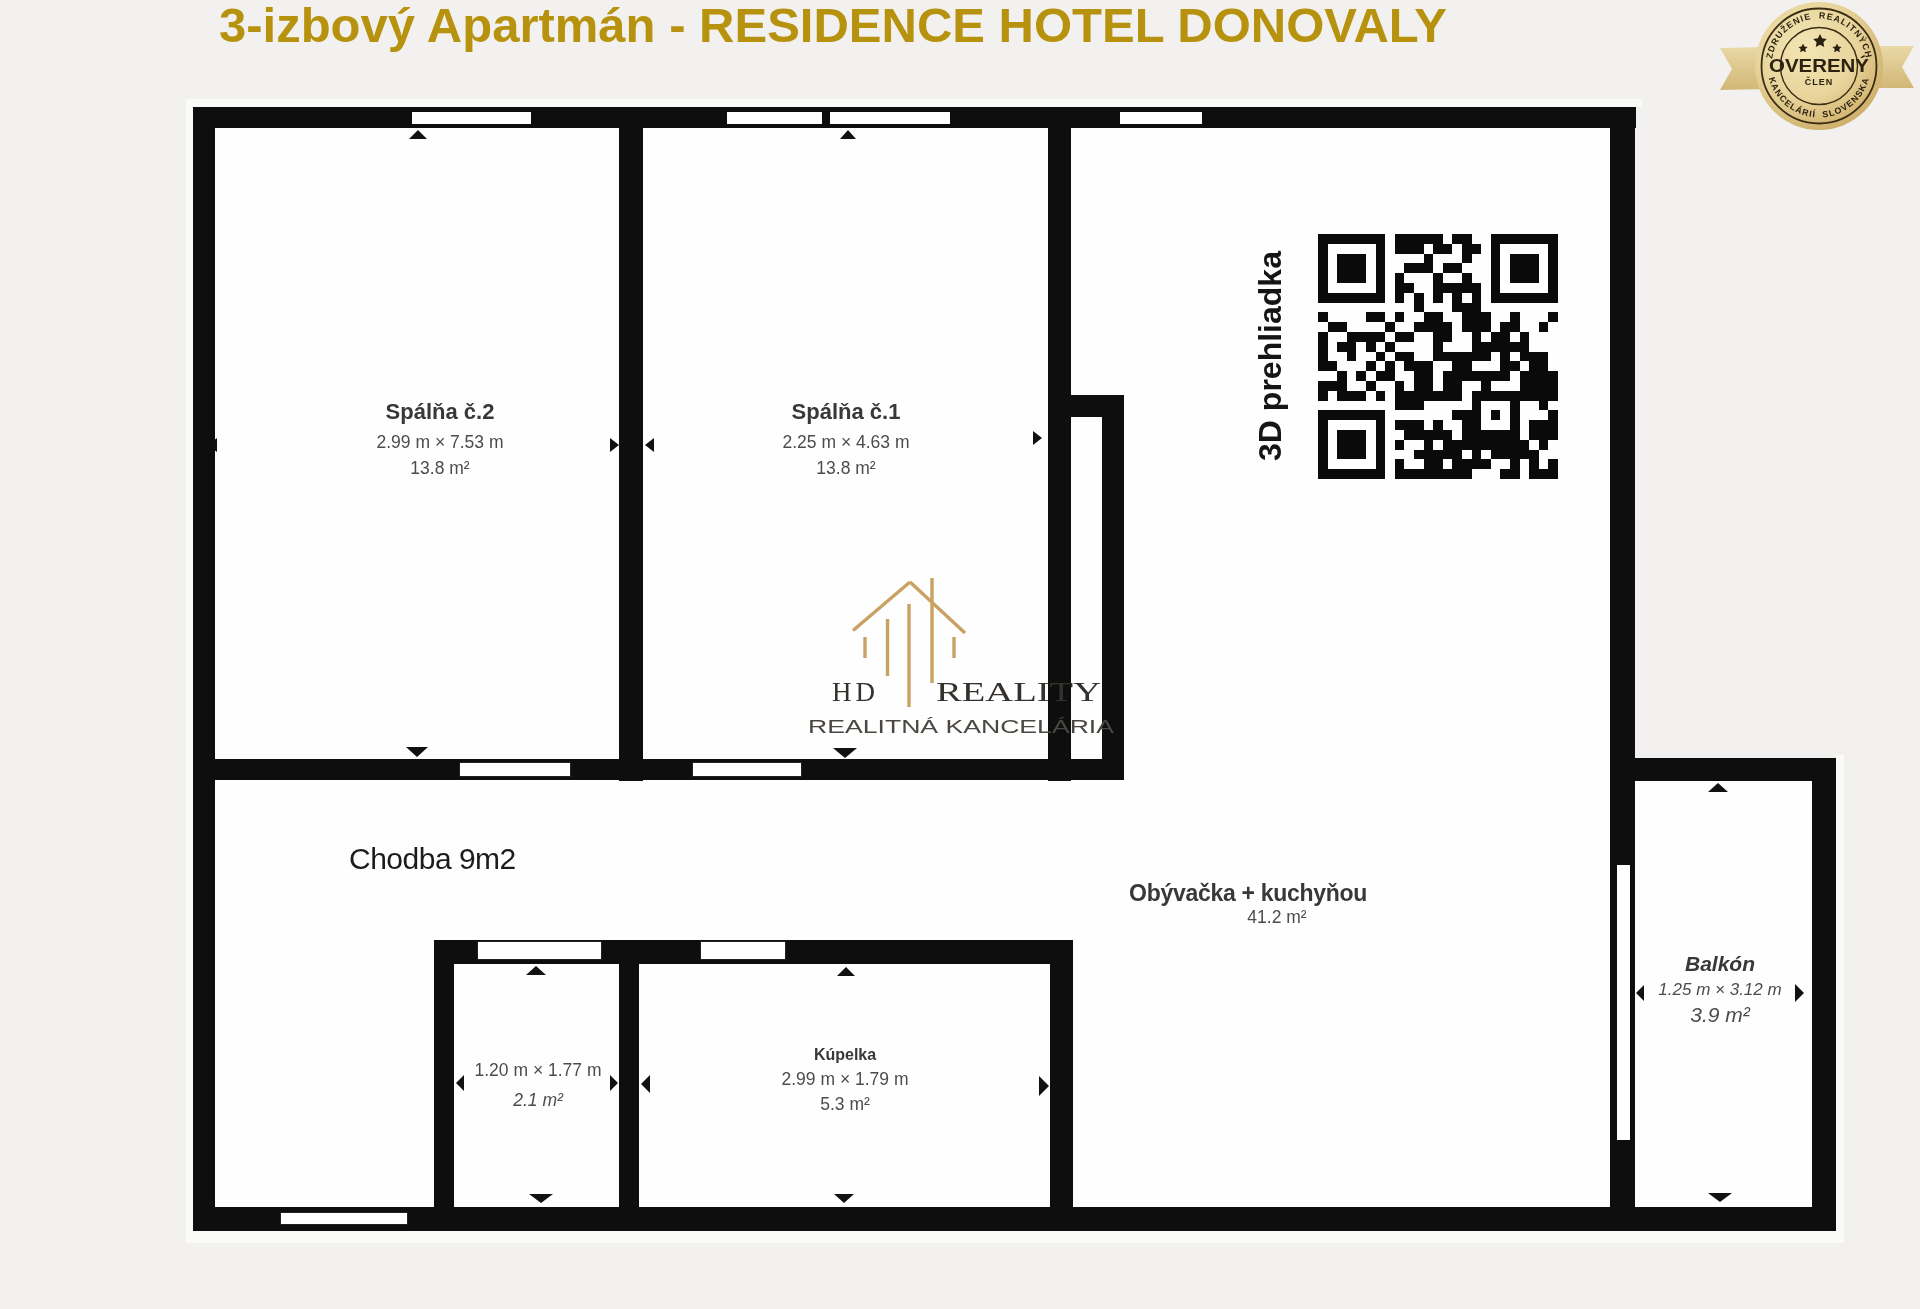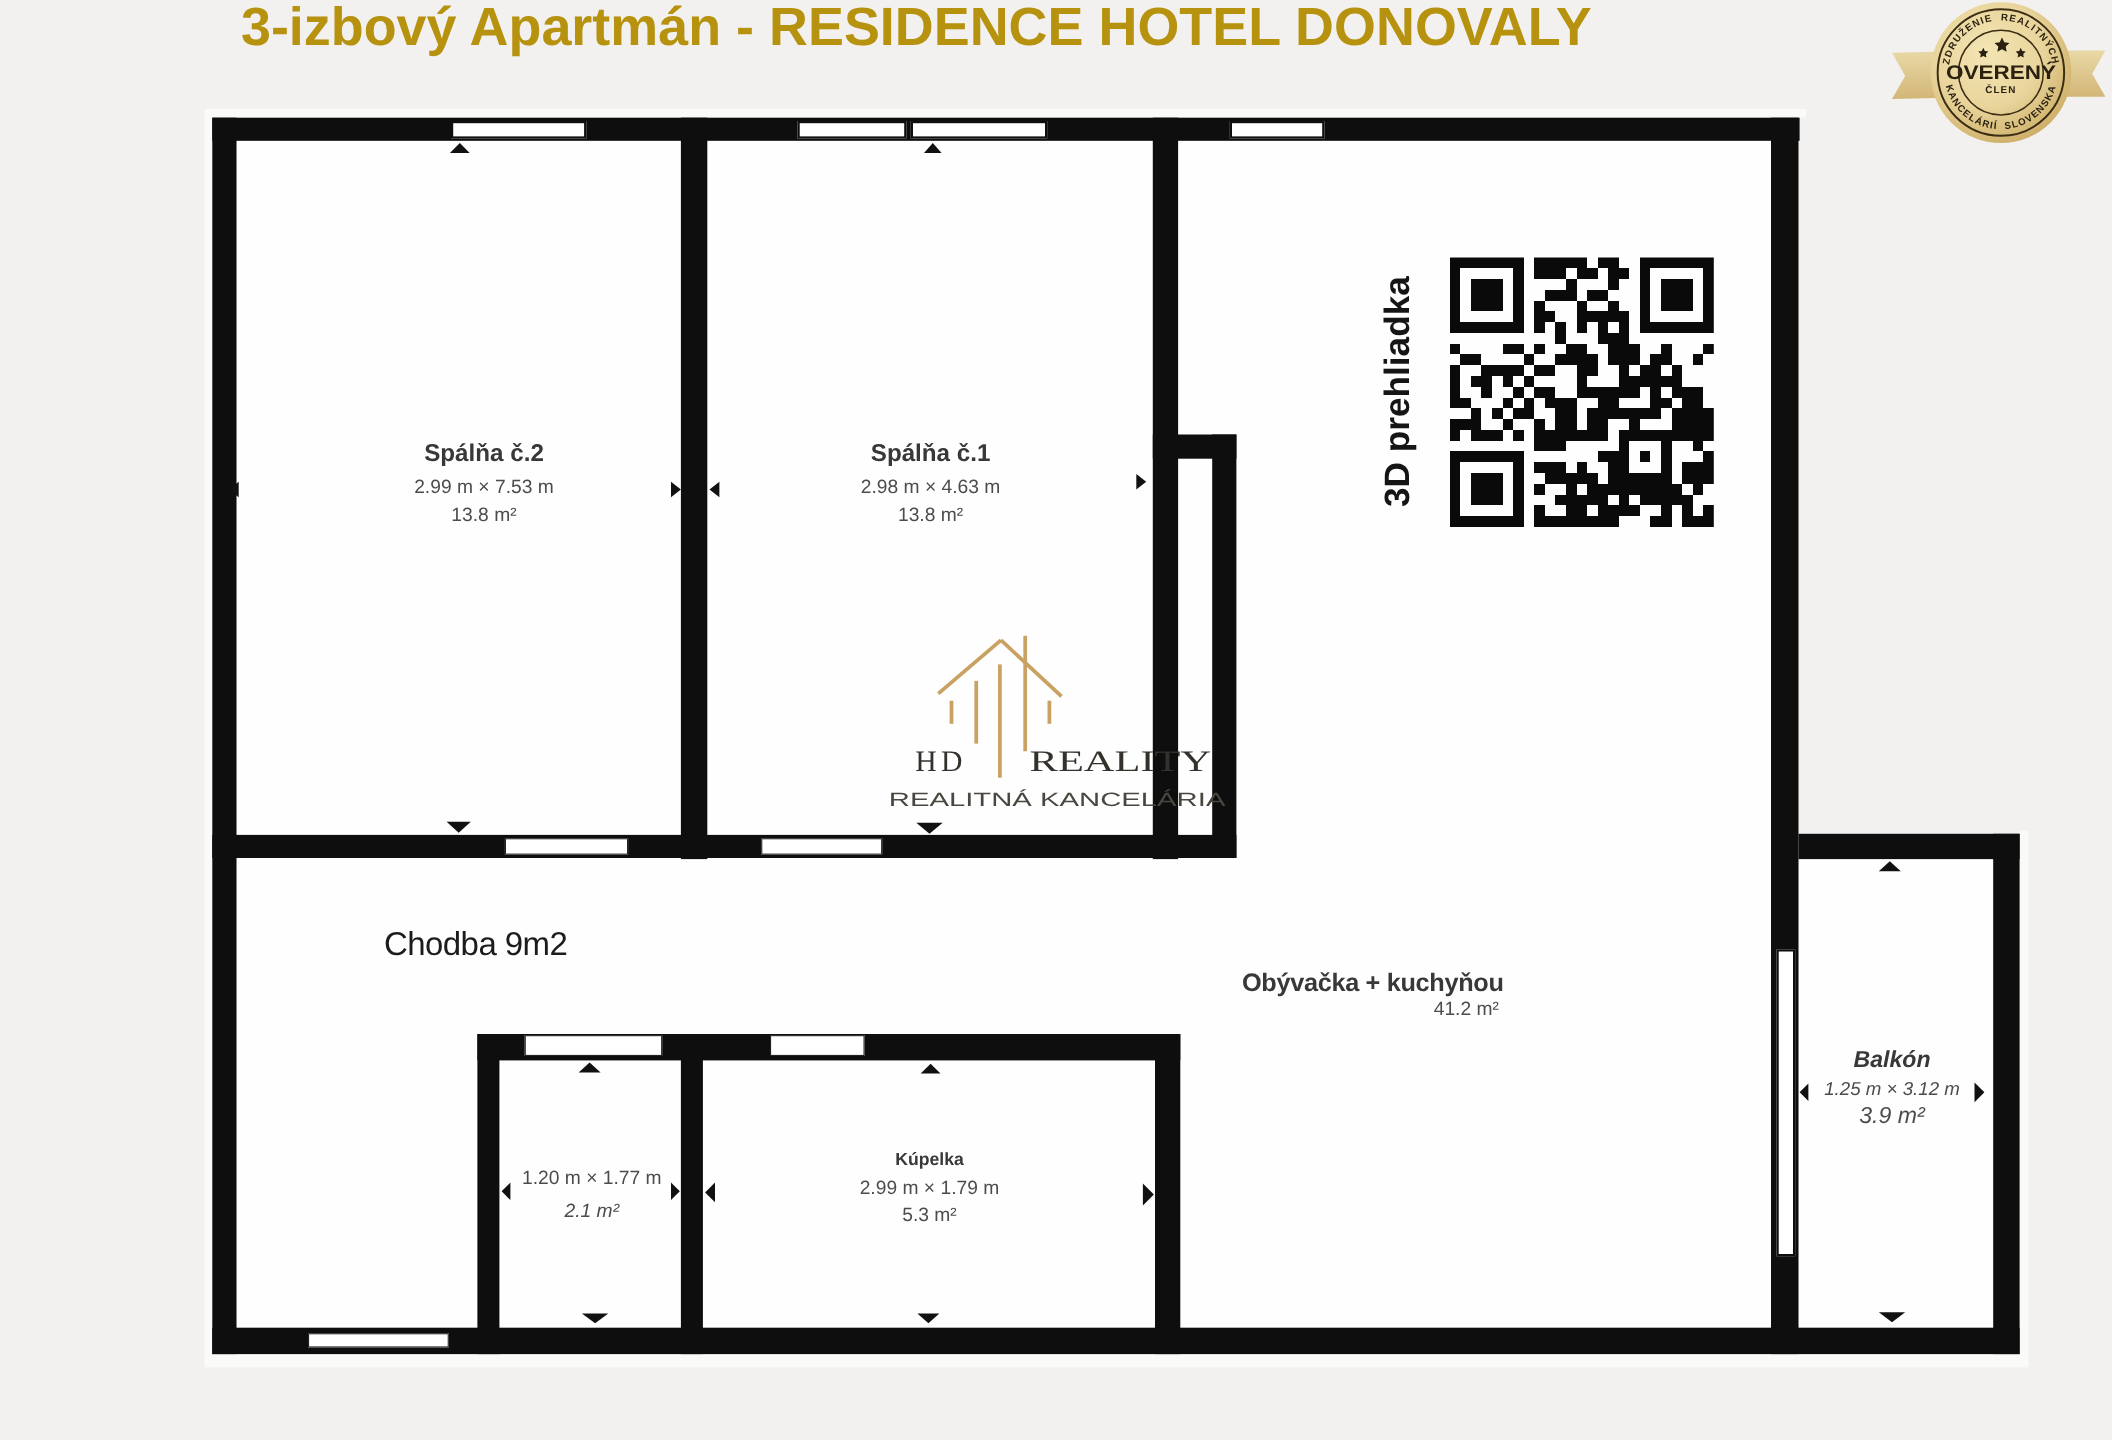--- a/index.html
+++ b/index.html
@@ -95,31 +95,31 @@
 <div class="dgap" style="left:700px;top:941px;width:86px;height:19px;"></div>
 
 <div class="lbl" style="left:340px;top:399px;width:200px;">
   <div class="rname">Spálňa č.2</div>
   <div class="rdim" style="margin-top:7px;">2.99 m × 7.53 m</div>
   <div class="rdim" style="margin-top:5px;">13.8 m²</div>
 </div>
 
 <div class="lbl" style="left:746px;top:399px;width:200px;">
   <div class="rname">Spálňa č.1</div>
-  <div class="rdim" style="margin-top:7px;">2.98 m × 4.63 m</div>
+  <div class="rdim" style="margin-top:7px;">2.25 m × 4.63 m</div>
   <div class="rdim" style="margin-top:5px;">13.8 m²</div>
 </div>
 
 <div class="lbl" style="left:349px;top:842px;width:220px;font-size:30px;letter-spacing:-0.5px;color:#1c1c1c;text-align:left;">Chodba 9m2</div>
 
 <div class="lbl" style="left:1248px;top:880px;transform:translateX(-50%);white-space:nowrap;">
   <div class="rname" style="font-size:23px;letter-spacing:-0.3px;">Obývačka + kuchyňou</div>
 </div>
 
-<div class="lbl" style="left:1333px;top:907px;transform:translateX(-50%);white-space:nowrap;">
+<div class="lbl" style="left:1277px;top:907px;transform:translateX(-50%);white-space:nowrap;">
     <div class="rdim">41.2 m²</div>
   </div>
 
 <div class="lbl" style="left:438px;top:1060px;width:200px;">
   <div class="rdim">1.20 m × 1.77 m</div>
   <div class="rdim" style="margin-top:9px;font-style:italic;">2.1 m²</div>
 </div>
 
 <div class="lbl" style="left:745px;top:1046px;width:200px;">
   <div class="rname" style="font-size:16px;">Kúpelka</div>

